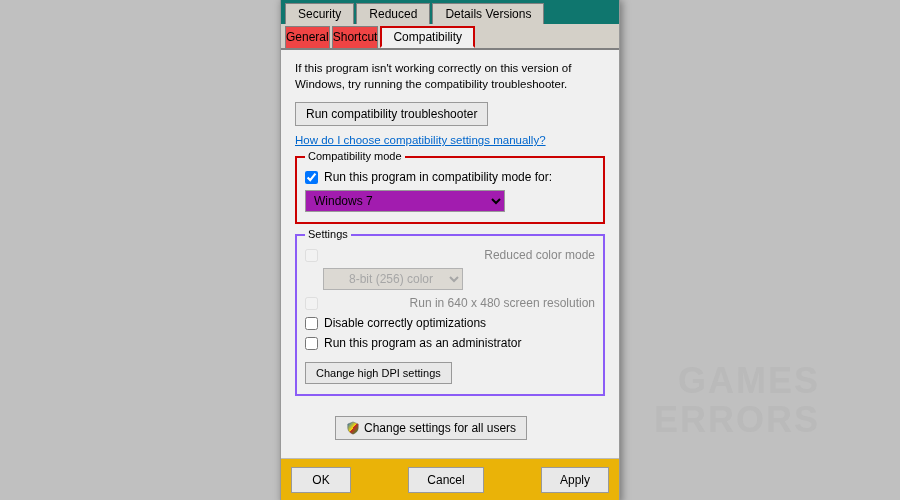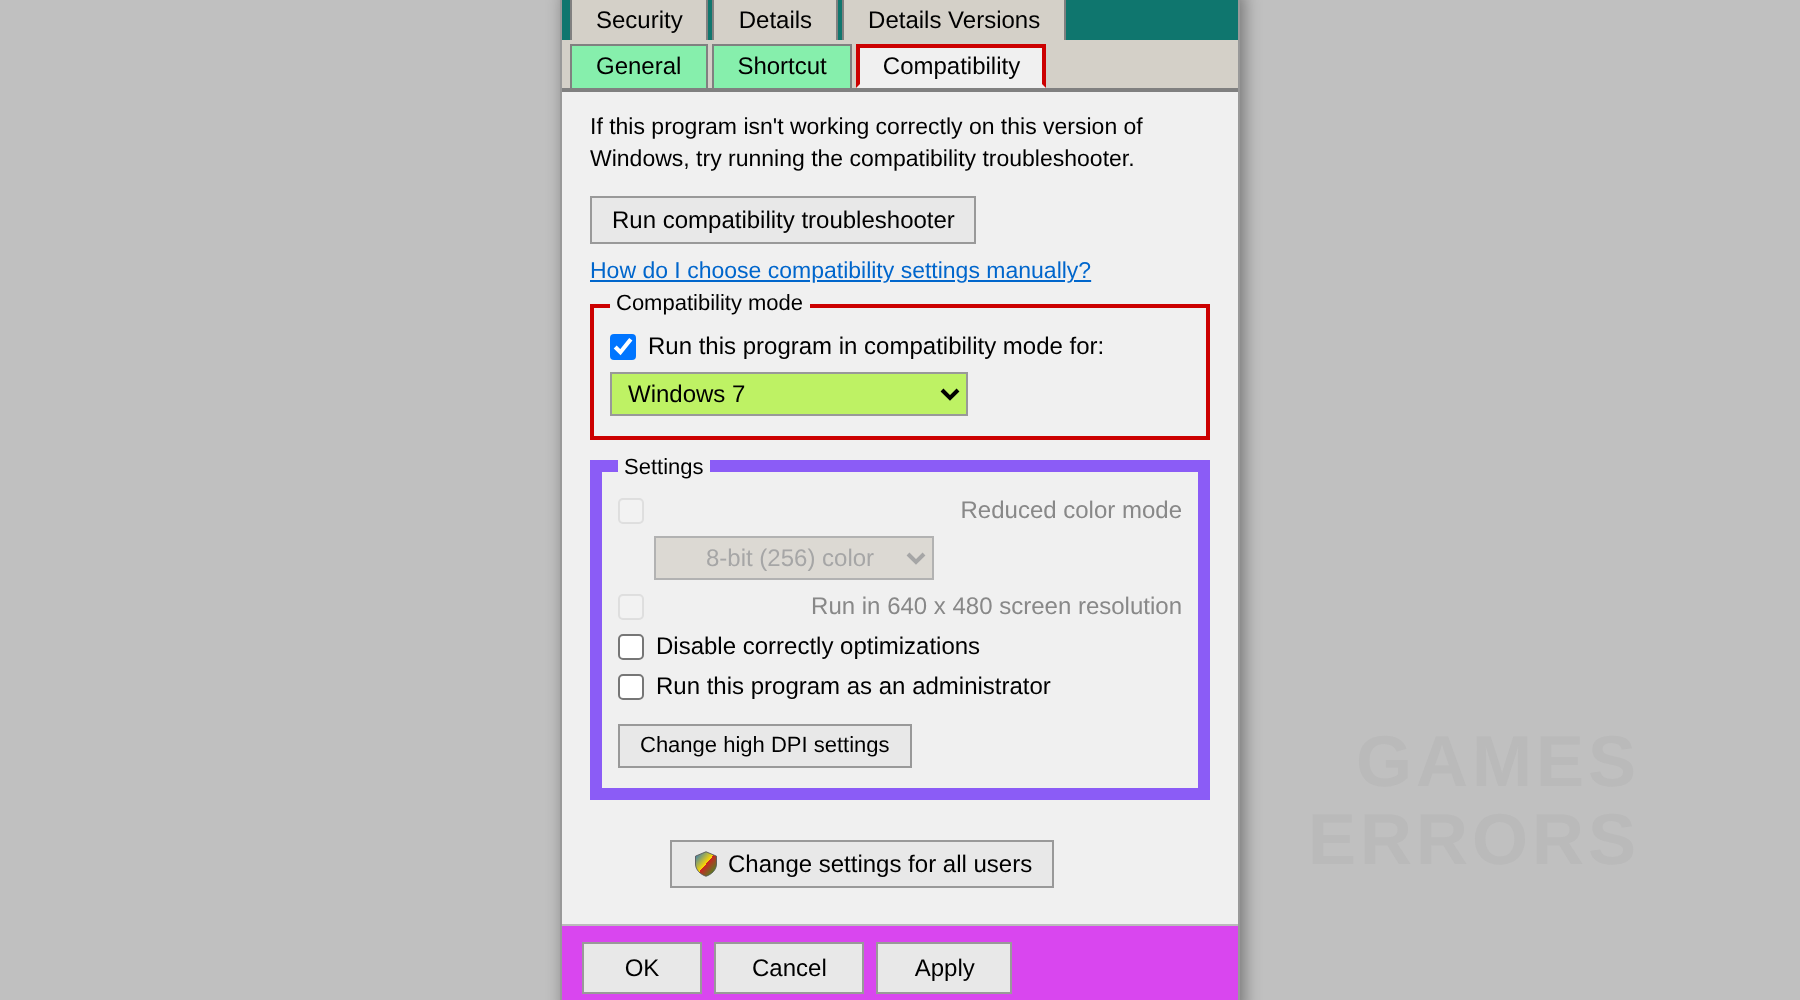--- a/index.html
+++ b/index.html
@@ -75,25 +75,25 @@
       margin-right: 6px;
     }
     .select-row {
       display: flex;
       align-items: center;
     }
     select {
       font-size: 12px;
       padding: 2px 4px;
       border: 1px solid #999;
-      background: #bef264;
-      width: 179px;
+      background: #a21caf;
+      width: 200px;
     }
     .settings-group {
-      border: 6px solid #8b5cf6;
+      border: 2px solid #8b5cf6;
       padding: 6px 8px 10px 8px;
       margin-bottom: 20px;
       position: relative;
     }
     .settings-label {
       font-size: 11px;
       background: #f0f0f0;
       position: absolute;
       top: -8px;
       left: 8px;
@@ -118,23 +118,23 @@
       font-size: 36px;
       font-weight: bold;
       color: rgba(180,180,180,0.55);
       letter-spacing: 2px;
       pointer-events: none;
       line-height: 1.1;
       text-align: right;
     }
     .dialog-footer {
       display: flex;
-      justify-content: flex-start;
+      justify-content: space-between;
       padding: 8px 10px;
-      background: #d946ef;
+      background: #eab308;
       border-top: 1px solid #bbb;
       gap: 6px;
     }
     .footer-btn {
       background: #e8e8e8;
       border: 1px solid #999;
       padding: 5px 18px;
       cursor: pointer;
       font-size: 12px;
       min-width: 60px;
@@ -174,24 +174,24 @@
     .tr1-tab {
       padding: 3px 12px;
       border: 1px solid #808080;
       border-bottom: none;
       background: #d4d0c8;
       cursor: pointer;
       font-size: 12px;
       margin-right: 2px;
     }
     .tr2-tab {
-      padding: 3px 12px;
+      padding: 3px 0;
       border: 1px solid #808080;
       border-bottom: none;
-      background: #86efac;
+      background: #ef4444;
       cursor: pointer;
       font-size: 12px;
       margin-right: 2px;
       margin-top: 2px;
     }
     .tr2-tab.active {
       background: #f0f0f0;
       border: 2px solid #cc0000;
       border-bottom: 2px solid #f0f0f0;
       font-weight: normal;
@@ -213,21 +213,21 @@
 
   <div class="watermark">
     <div>GAMES</div>
     <div>ERRORS</div>
   </div>
 
   <div class="dialog">
 
     <div class="tab-row-1">
       <div class="tr1-tab">Security</div>
-      <div class="tr1-tab">Details</div>
+      <div class="tr1-tab">Reduced</div>
       <div class="tr1-tab">Details Versions</div>
     </div>
 
     <div class="tab-row-2">
       <div class="tr2-tab">General</div>
       <div class="tr2-tab">Shortcut</div>
       <div class="tr2-tab active">Compatibility</div>
     </div>
 
     <div class="content">

